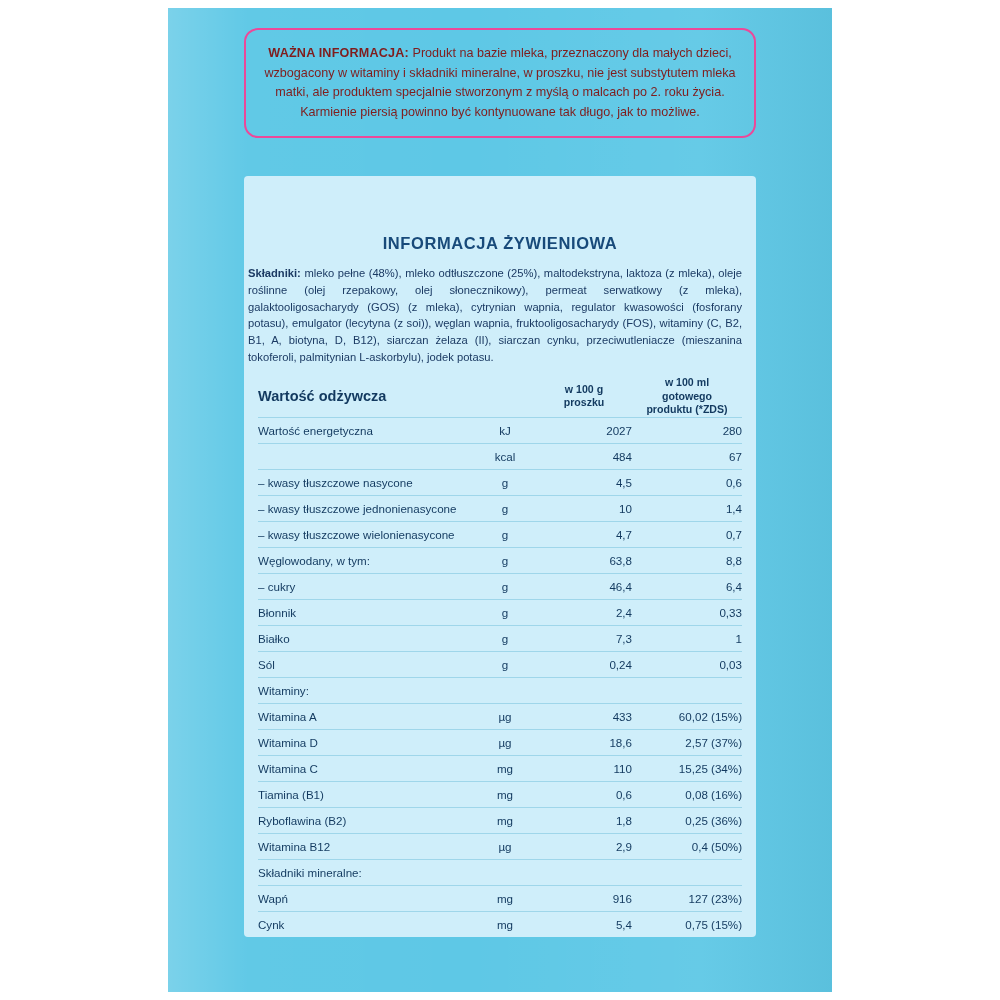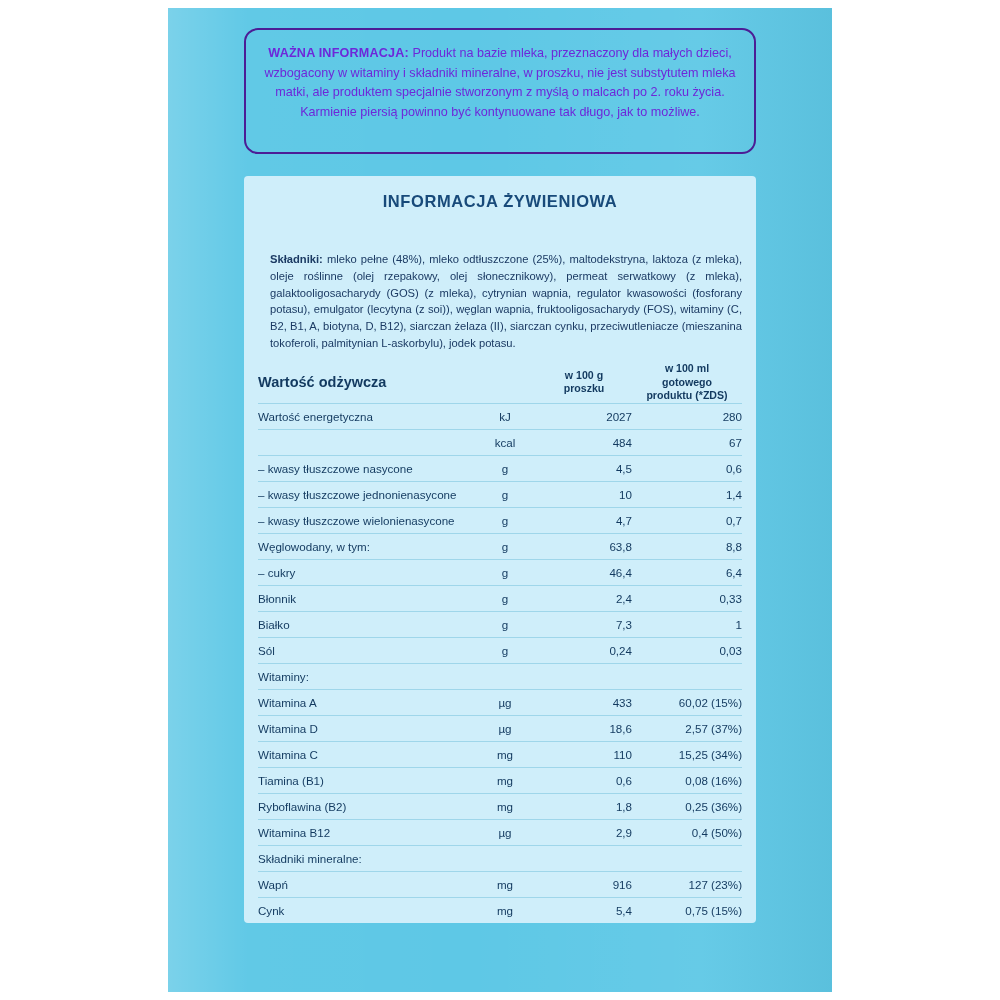--- a/index.html
+++ b/index.html
@@ -31,25 +31,25 @@
     pointer-events: none;
   }
 
   
   .info-box {
     position: absolute;
     left: 76px;
     top: 20px;
     width: 512px;
     box-sizing: border-box;
-    border: 2px solid #4c1d95;
+    border: 2px solid #ec4899;
     border-radius: 14px;
-    padding: 14px 16px 30px 16px;
-    text-align: center;
-    color: #6d28d9;
+    padding: 14px 16px 14px 16px;
+    text-align: center;
+    color: #7f1d1d;
     font-size: 12.6px;
     line-height: 1.55;
   }
   .info-box b {
     letter-spacing: 0.2px;
   }
 
   
   .panel {
     position: absolute;
@@ -61,28 +61,28 @@
     box-sizing: border-box;
     padding: 0;
   }
   .panel-title {
     text-align: center;
     color: #184a7a;
     font-size: 16.5px;
     font-weight: bold;
     letter-spacing: 0.6px;
     padding: 16px 0 12px 0;
+    margin-top: 42px;
   }
   .ingredients {
     color: #1b3a63;
     font-size: 11.2px;
     line-height: 1.5;
     text-align: justify;
-    padding: 0 14px 10px 26px;
-    margin-top: 28px;
+    padding: 0 14px 10px 4px;
   }
   .ingredients .lead {
     font-weight: bold;
   }
 
   
   table.nutri {
     width: calc(100% - 28px);
     margin: 0 14px 0 14px;
     border-collapse: collapse;

